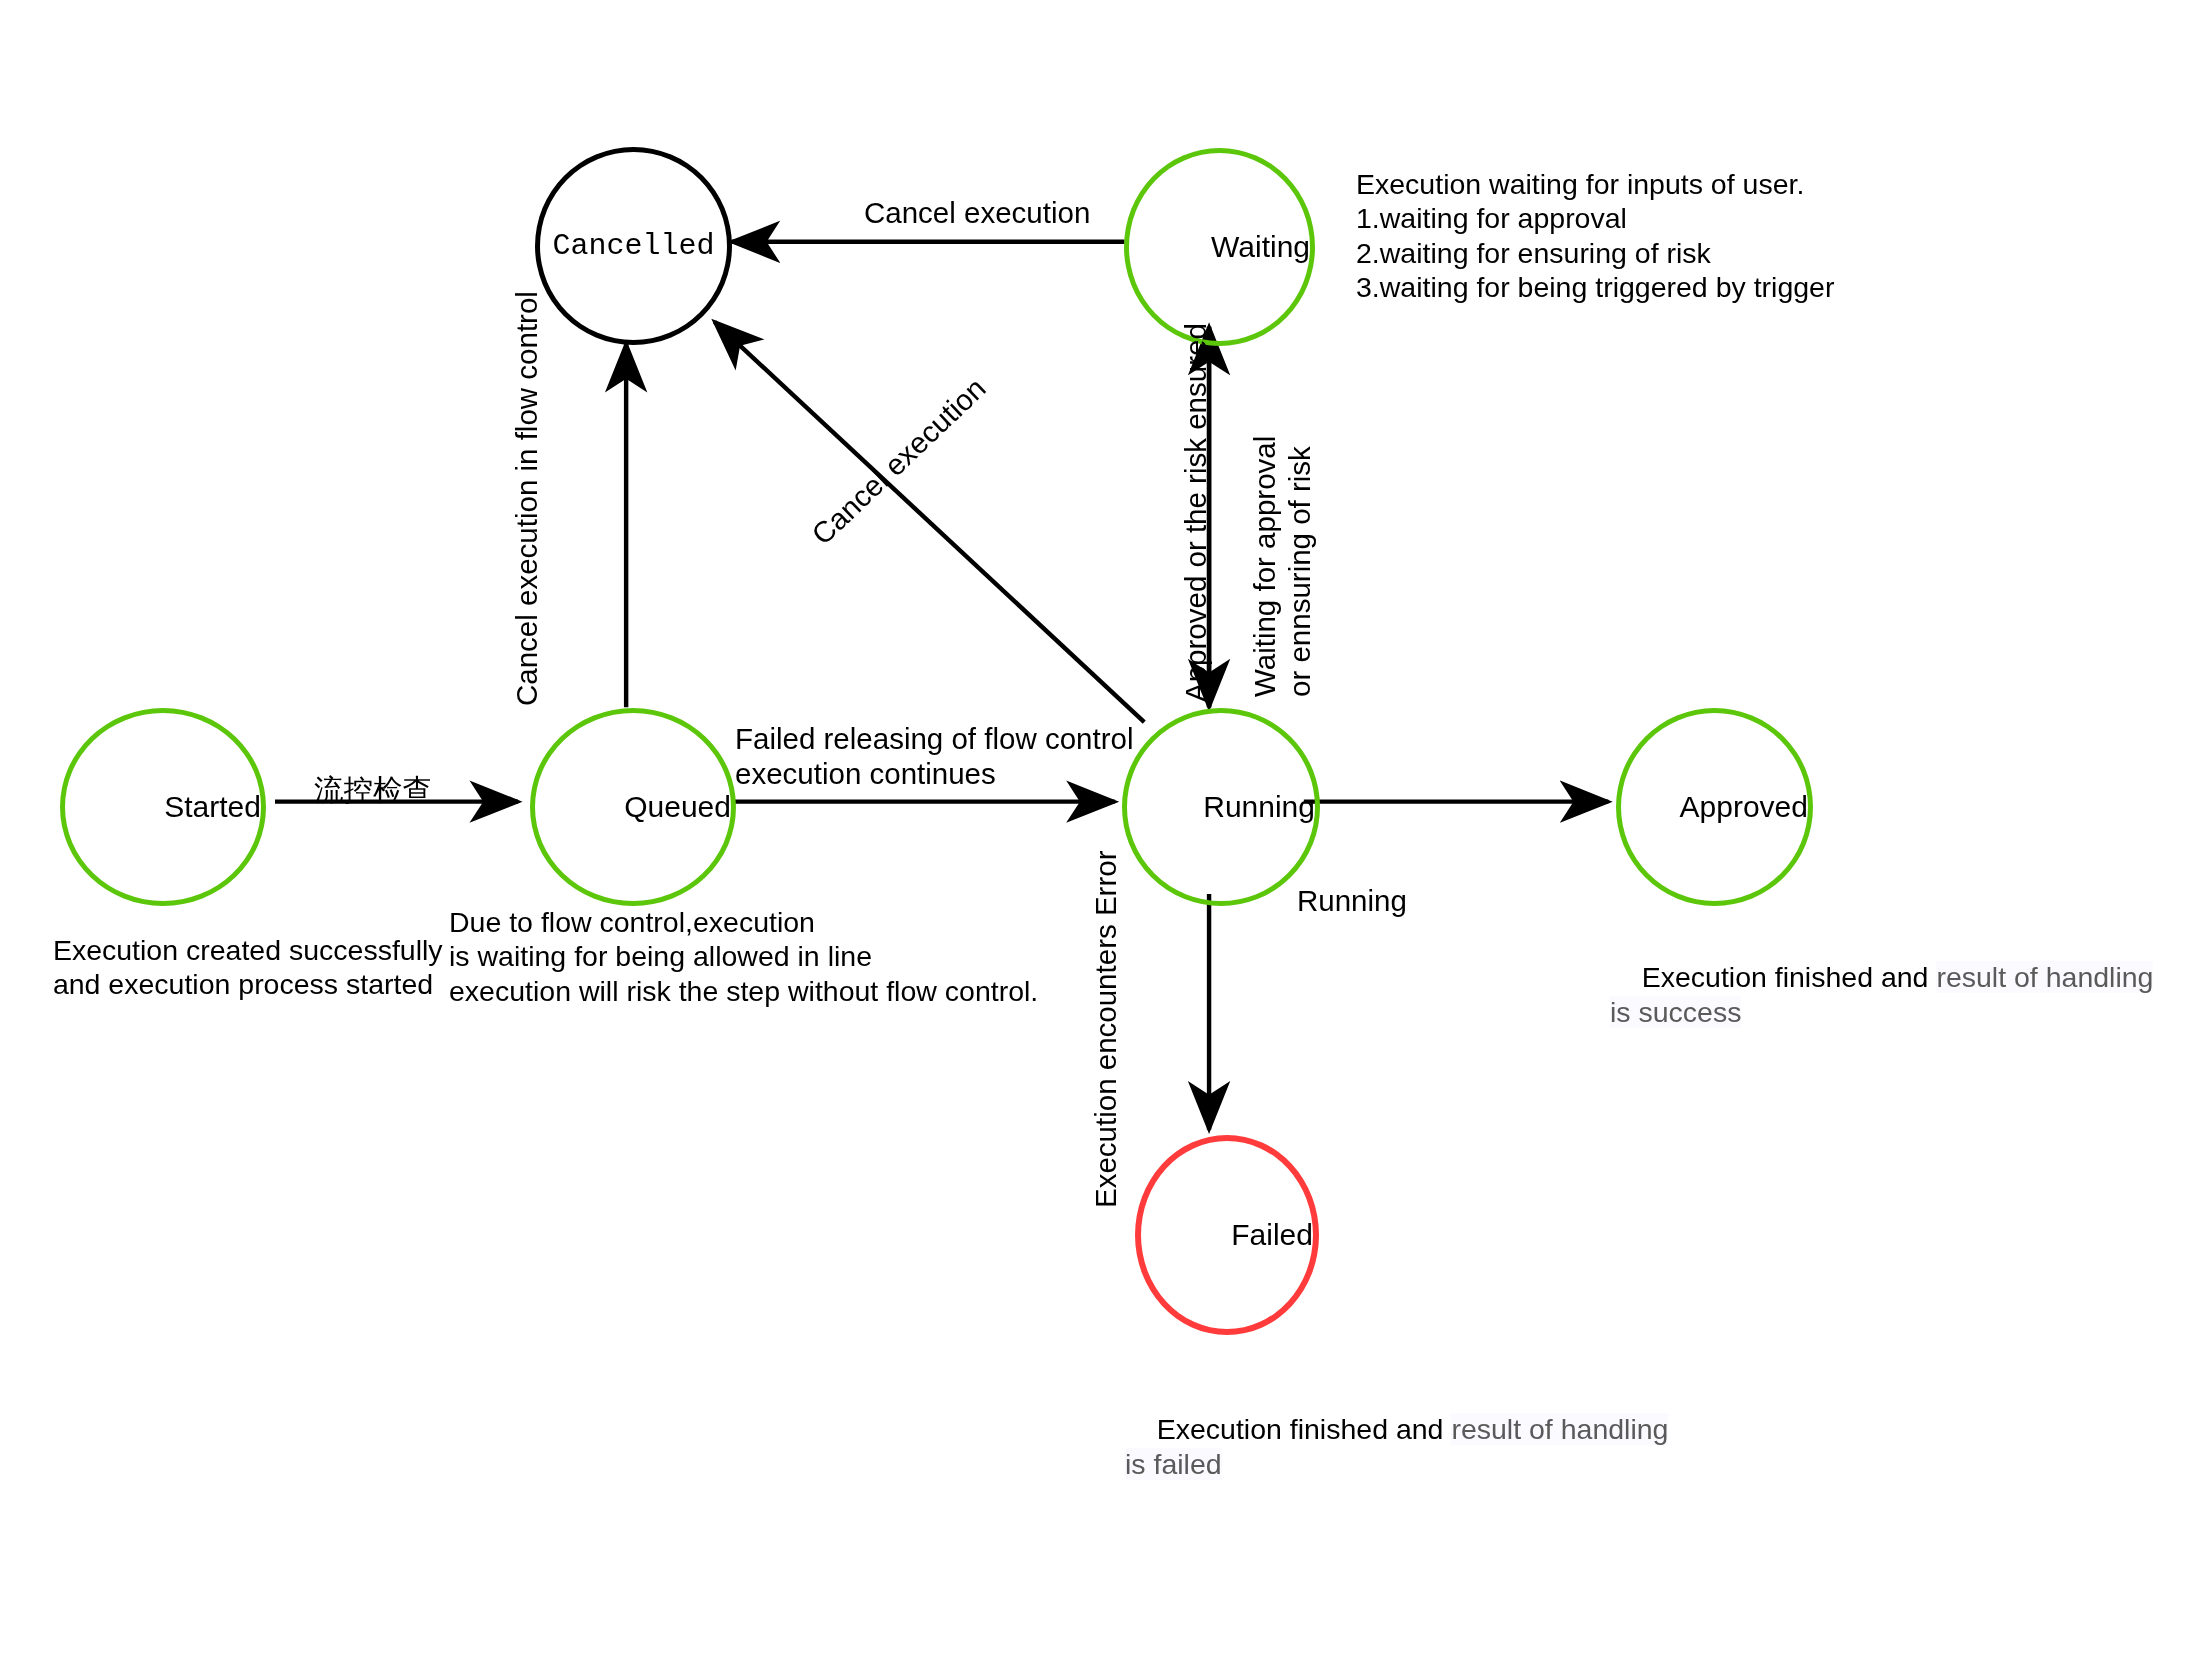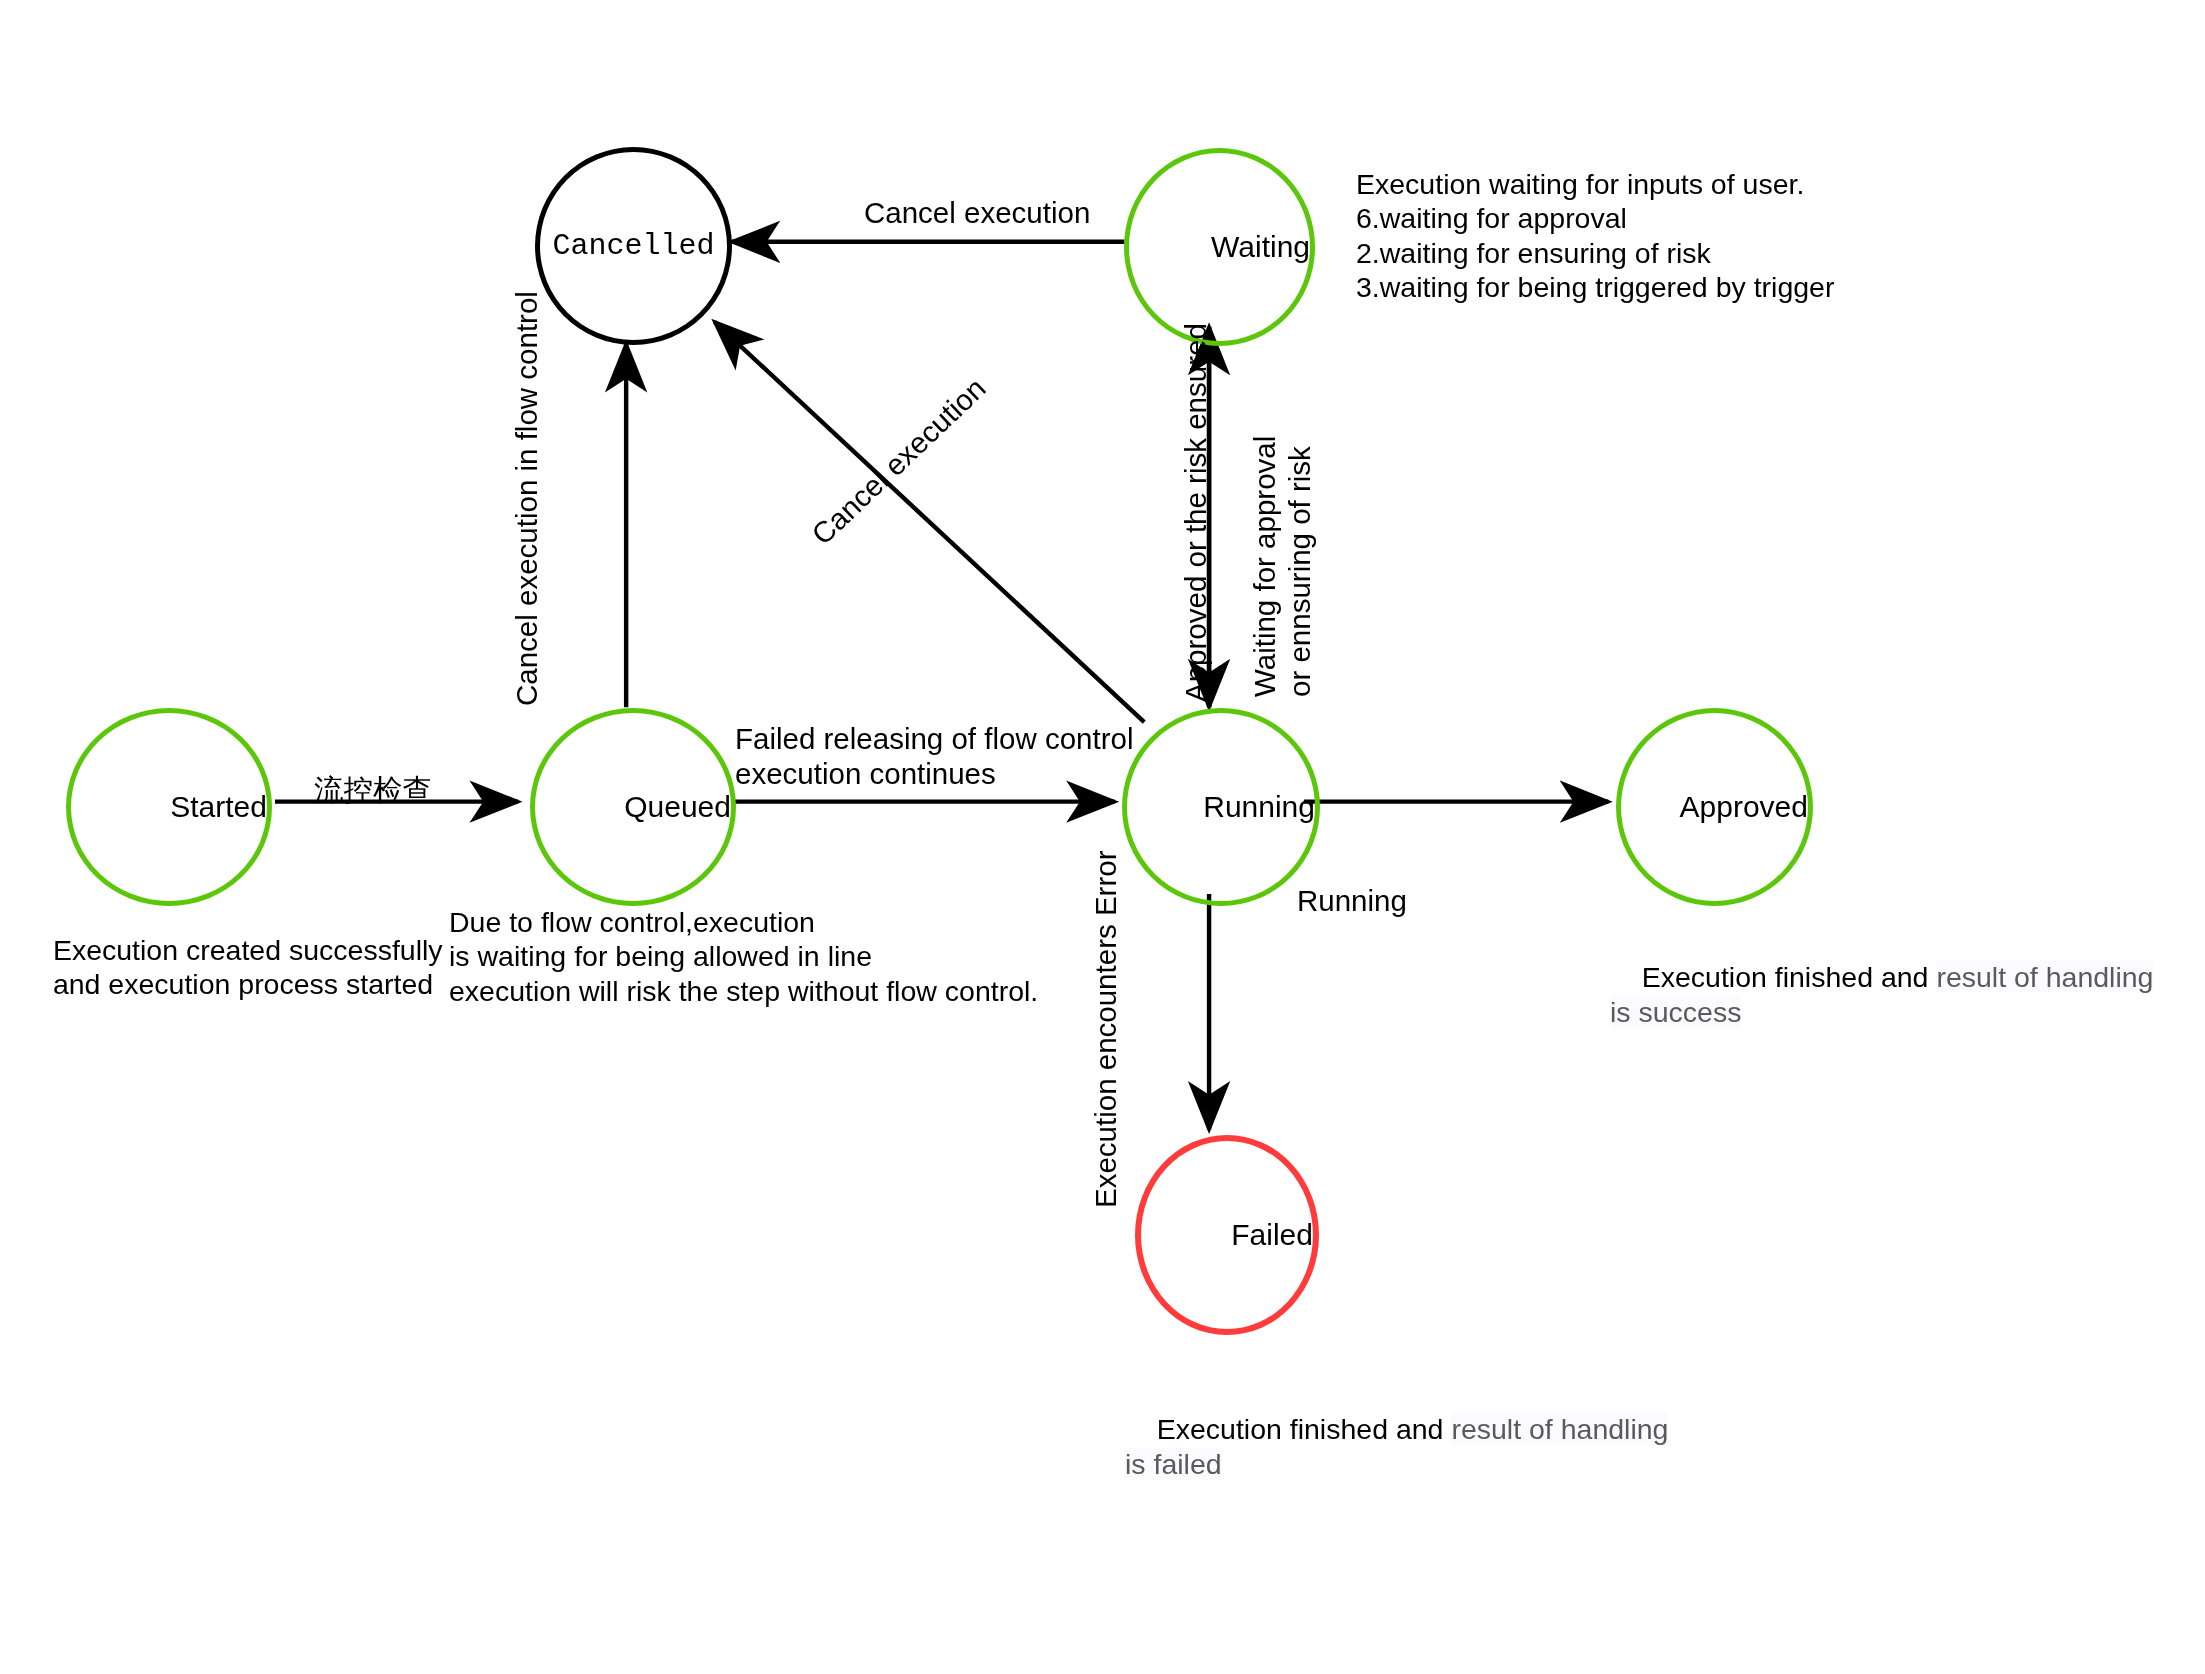--- a/index.html
+++ b/index.html
@@ -77,21 +77,21 @@
 
     <g>
       <line x1="2655" y1="1632" x2="3275" y2="1632" stroke="#000" stroke-width="9" marker-end="url(#ah)"></line>
     </g>
 
     <g>
       <line x1="2462" y1="1820" x2="2462" y2="2300" stroke="#000" stroke-width="9" marker-end="url(#ah)"></line>
     </g>
   </svg>
 
-  <div class="node green" style="left:66px;top:708px;width:196px;height:188px;">
+  <div class="node green" style="left:60px;top:708px;width:196px;height:188px;">
     <span class="lbl">Started</span>
   </div>
 
   <div class="node green" style="left:530px;top:708px;width:196px;height:188px;">
     <span class="lbl">Queued</span>
   </div>
 
   <div class="node green" style="left:1122px;top:708px;width:188px;height:188px;">
     <span class="lbl">Running</span>
   </div>
@@ -133,21 +133,21 @@
   <div class="edge-label rot90" style="left:1089px;top:1208px;transform:rotate(-90deg);">Execution encounters Error</div>
 
   <div class="note" style="left:4.9px;top:933px;margin-left:48px;">Execution created successfully
 and execution process started</div>
 
   <div class="note" style="left:449px;top:905px;">Due to flow control,execution
 is waiting for being allowed in line
 execution will risk the step without flow control.</div>
 
   <div class="note" style="left:1356px;top:167px;">Execution waiting for inputs of user.
-6.waiting for approval
+1.waiting for approval
 2.waiting for ensuring of risk
 3.waiting for being triggered by trigger</div>
 
   <div class="note" style="left:1610px;top:926px;">
     <span>Execution finished and </span><span class="muted">result of handling
 is success</span>
   </div>
 
   <div class="note" style="left:1125px;top:1378px;">
     <span>Execution finished and </span><span class="muted">result of handling

